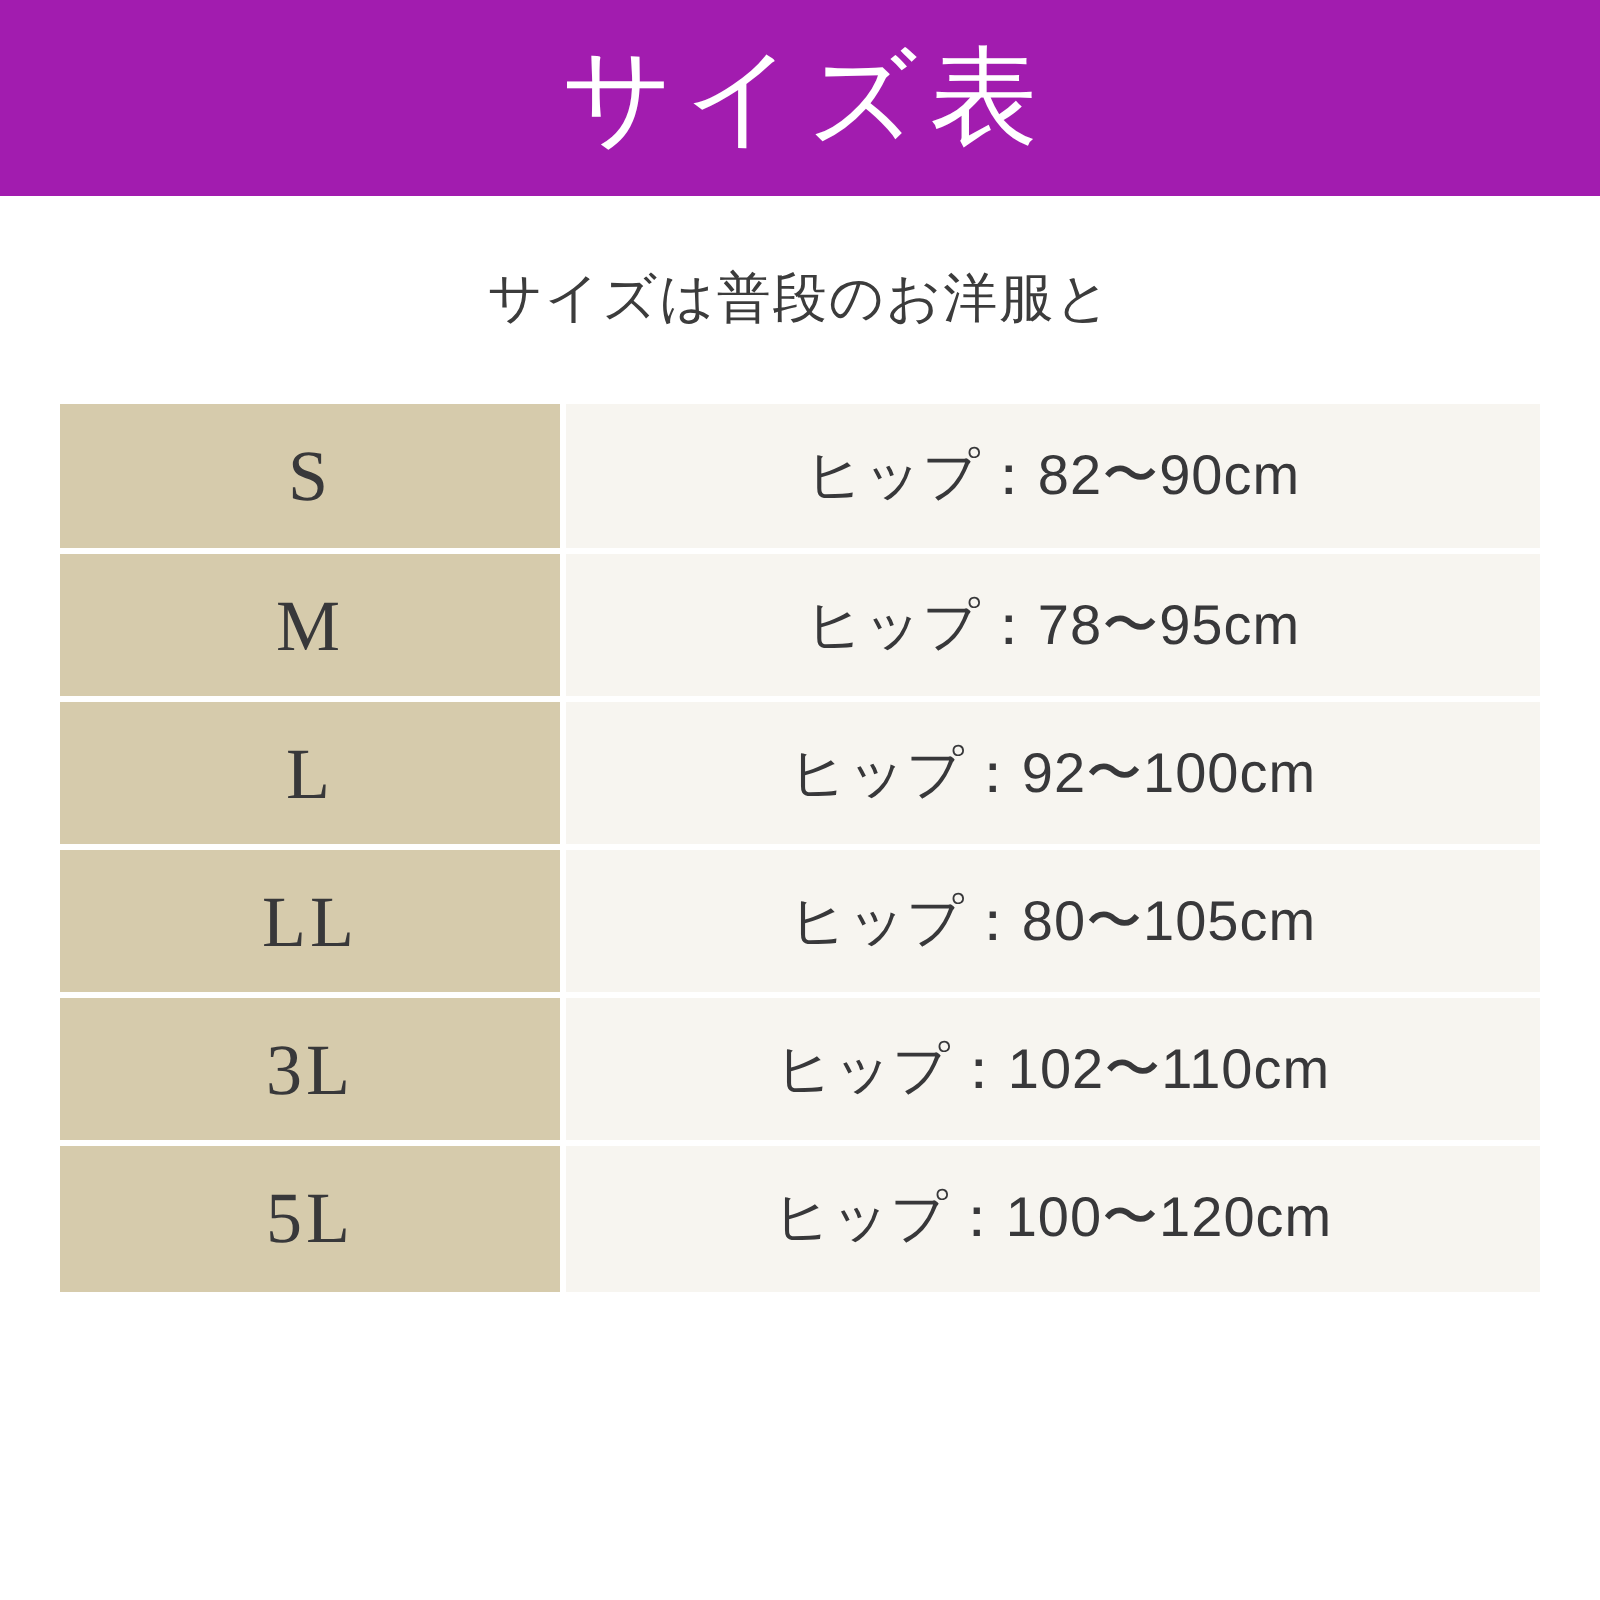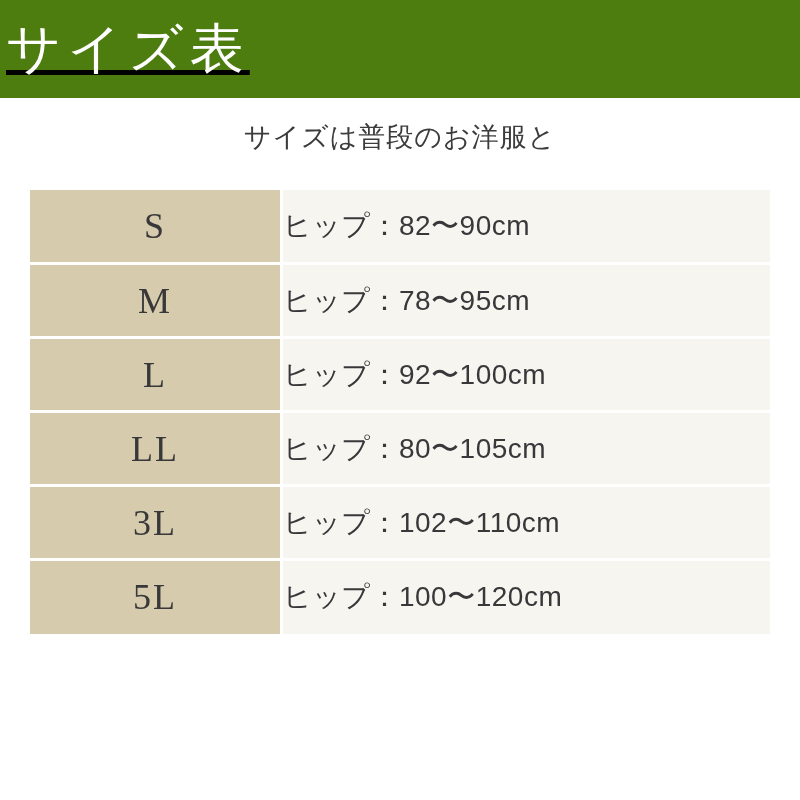--- a/index.html
+++ b/index.html
@@ -18,38 +18,38 @@
     position: relative;
     width: 800px;
     height: 800px;
     box-sizing: border-box;
   }
 
   
   .header-band {
     width: 100%;
     height: 98px;
-    background: #4d7c0f;
+    background: #a21caf;
     display: flex;
     align-items: center;
-    text-decoration: underline;
+    justify-content: center;
   }
   .header-title {
     color: #ffffff;
     font-family: "Liberation Serif", "DejaVu Serif", serif;
     font-size: 54px;
     letter-spacing: 6px;
     font-weight: 400;
     line-height: 1;
     padding-left: 6px;
   }
 
   
   .lead {
-    margin-top: 18px;
+    margin-top: 30px;
     text-align: center;
     color: #3c3c3c;
     font-size: 27px;
     line-height: 1.62;
     letter-spacing: 1px;
     font-weight: 400;
   }
   .lead-line {
     display: block;
     white-space: nowrap;
@@ -78,20 +78,21 @@
     background: #d6cbac;
     text-align: center;
     color: #38383a;
     font-family: "Liberation Serif", "DejaVu Serif", serif;
     font-size: 36px;
     letter-spacing: 2px;
     border-right: 3px solid #ffffff;
   }
   .cell-value {
     background: #f7f5f0;
+    text-align: center;
     color: #38383a;
     font-size: 28px;
     letter-spacing: 0.5px;
   }
 
   .footer-space {
     height: 28px;
   }
 </style>
 </head>

